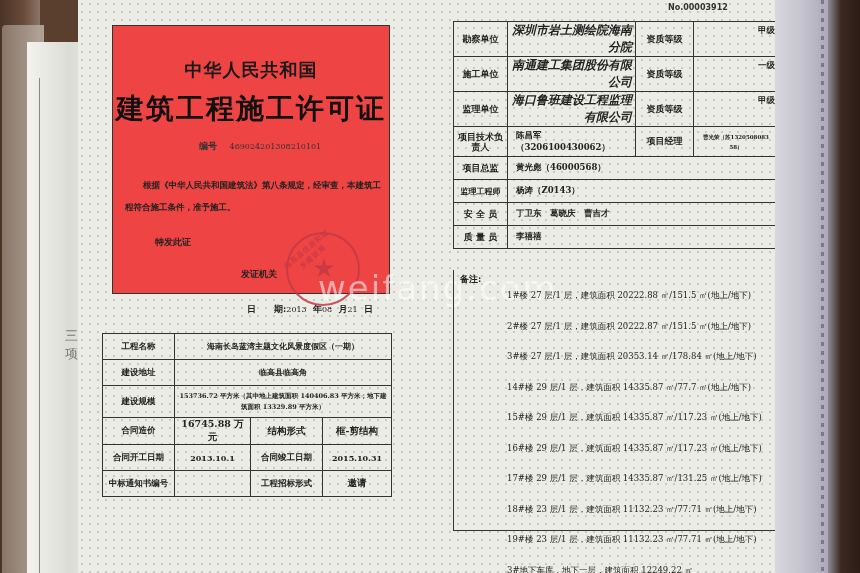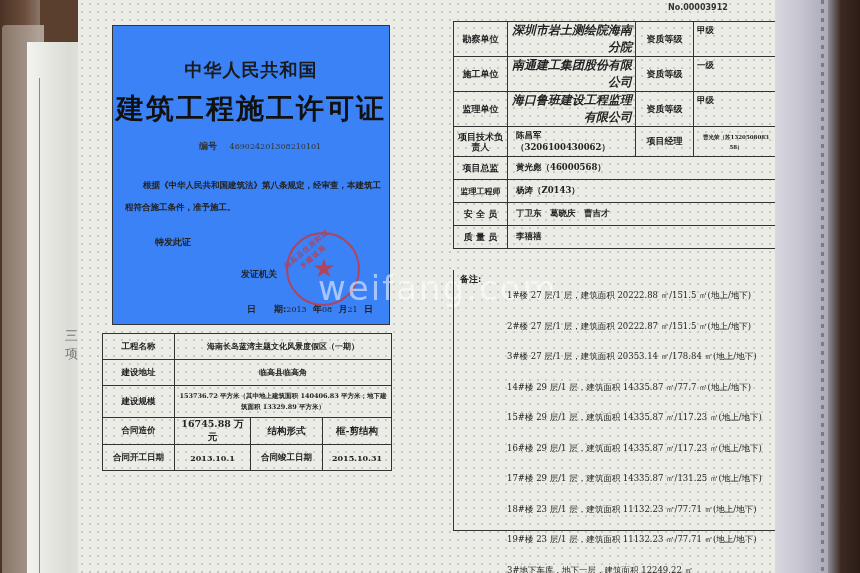--- a/index.html
+++ b/index.html
@@ -48,23 +48,23 @@
   }
 
   
   .sheet {
     position: absolute; left: 78px; top: 0; width: 705px; height: 573px;
     background: #ecece6;
     background-image: radial-gradient(#c9c9c2 0.8px, transparent 1px);
     background-size: 8px 8px;
   }
   .left-panel {
-    position: absolute; left: 112px; top: 25px; width: 278px; height: 300px;
+    position: absolute; left: 112px; top: 25px; width: 278px; height: 269px;
     border: 1.2px solid #333;
-    background: #3b82f6;
+    background: #ef4444;
   }
   .title-small {
     position: absolute; left: 0; width: 100%; top: 32px; text-align: center;
     font-size: 18px; font-weight: bold; letter-spacing: 1px; color: #1a1a1a;
   }
   .title-large {
     position: absolute; left: 0; width: 100%; top: 64px; text-align: center;
     font-size: 28px; font-weight: bold; letter-spacing: 2px; color: #111;
   }
   .permit-no {
@@ -124,21 +124,21 @@
     position: absolute; left: 453px; top: 21px; width: 326px;
     font-size: 8px;
   }
   .right-table td {
     border: 1.2px solid #333; height: 23px; font-weight: bold; color: #222;
     padding: 0 3px;
   }
   .right-table td.lbl { width: 54px; text-align: center; font-size: 9px; }
   .right-table td.co { text-align: right; font-size: 12px; width: 128px; font-style: italic; }
   .right-table td.lbl2 { text-align: center; font-size: 9px; width: 58px; }
-  .right-table td.grade { text-align: left; font-size: 8.5px; vertical-align: top; padding-top: 3px; }
+  .right-table td.grade { text-align: right; font-size: 8.5px; vertical-align: top; padding-top: 3px; }
   .right-table td.wide { text-align: left; font-size: 8.5px; padding-left: 8px; }
   .right-table td.pm { text-align: center; font-size: 5.5px; line-height: 10px; }
   .right-table td.tech { line-height: 10px; }
   .right-table tr.r-tall td { height: 30px; }
 
   .notes-box {
     position: absolute; left: 453px; top: 270px; width: 326px; height: 261px;
     border: 1.2px solid #333; border-top: none;
   }
   .notes-label {
@@ -212,20 +212,26 @@
     <td class="big" style="width:76px">16745.88 万元</td>
     <td class="lbl big" style="width:60px">结构形式</td>
     <td class="big">框-剪结构</td>
   </tr>
   <tr>
     <td class="lbl">合同开工日期</td>
     <td>2013.10.1</td>
     <td class="lbl">合同竣工日期</td>
     <td>2015.10.31</td>
   </tr>
+  <tr>
+    <td class="lbl">中标通知书编号</td>
+    <td></td>
+    <td class="lbl">工程招标形式</td>
+    <td class="big">邀请</td>
+  </tr>
 </tbody>
   </table>
 
 <table class="right-table">
   <tbody>
       <tr>
     <td class="lbl">勘察单位</td>
     <td class="co">深圳市岩土测绘院海南分院</td>
     <td class="lbl2">资质等级</td>
     <td class="grade">甲级</td>

